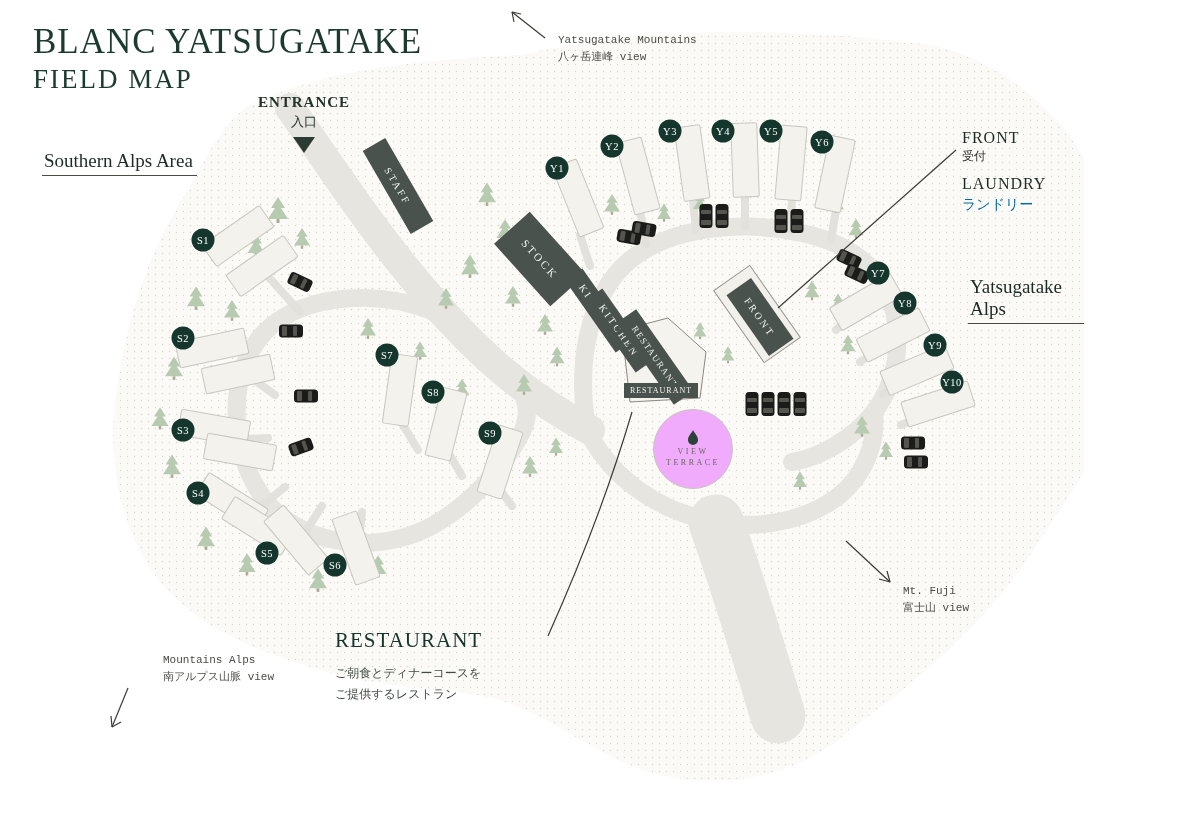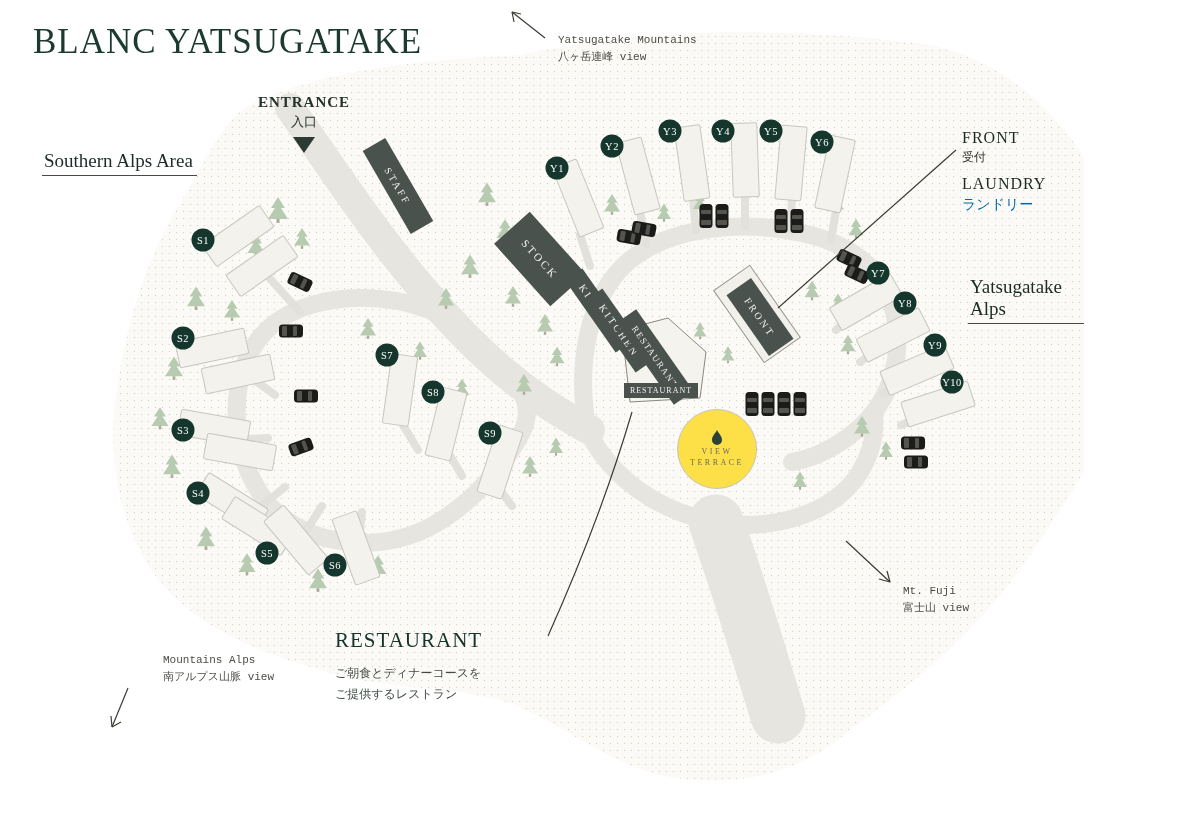--- a/index.html
+++ b/index.html
@@ -15,32 +15,32 @@
   .title-line2{font-size:27px;letter-spacing:2px;color:var(--c-accent);line-height:1.3;}
   .area-label{font-size:19px;color:#1d2b26;border-bottom:1px solid #4a4a44;padding:0 4px 3px 2px;}
   .entrance{width:104px;text-align:center;}
   .entrance .en{font-size:15px;font-weight:bold;letter-spacing:1px;color:#23332d;}
   .entrance .jp{font-size:13px;margin-top:2px;color:#23332d;font-family:"Liberation Sans",sans-serif;}
   .entrance .tri{width:0;height:0;margin:6px auto 0;border-left:11px solid transparent;
                  border-right:11px solid transparent;border-top:16px solid #2c3a34;}
   .note{font-family:Liberation Mono, monospace;font-size:11px;color:var(--c-text-muted);line-height:1.5;}
   .front-block{line-height:1.25;}
   .front-block .big{font-size:16px;letter-spacing:1px;color:#1d2b26;}
-  .front-block .jp{font-size:12px;color:#33332e;font-family:Liberation Sans, sans-serif;margin:2px 0 9px;}
+  .front-block .jp{font-size:12px;color:#33332e;font-family:Liberation Mono, monospace;margin:2px 0 9px;}
   .front-block .jp2{font-size:14px;color:#0369a1;font-family:"Liberation Sans",sans-serif;margin-top:2px;}
   .rest-note .big{font-size:21px;letter-spacing:1px;color:#15342b;}
   .rest-note .desc{font-family:Liberation Sans, sans-serif;font-size:12px;color:#414b45;
                    line-height:1.75;margin-top:10px;}
   .marker{position:absolute;width:23px;height:23px;border-radius:50%;background:var(--c-marker);
           color:#fff;font-size:10.5px;display:flex;align-items:center;justify-content:center;
           transform:translate(-50%,-50%);letter-spacing:.5px;}
   .bld{position:absolute;background:var(--c-building);color:#f4f4f0;display:flex;align-items:center;
        justify-content:center;letter-spacing:2.5px;font-family:"Liberation Serif",serif;}
-  .terrace{position:absolute;left:677px;top:409px;width:78px;height:78px;border-radius:50%;
-           background:#fde047;border:1px solid #c6c4bc;display:flex;flex-direction:column;
+  .terrace{position:absolute;left:653px;top:409px;width:78px;height:78px;border-radius:50%;
+           background:#f0abfc;border:1px solid #c6c4bc;display:flex;flex-direction:column;
            align-items:center;justify-content:center;color:#6b6a62;}
   .terrace .t{font-size:8px;letter-spacing:2.5px;line-height:1.4;}
 </style>
 </head>
 <body>
 
 <div class="stage">
 
   <svg class="map-svg" width="1200" height="814" viewBox="0 0 1200 814">
     <defs>
@@ -180,20 +180,21 @@
       <g>
         <path d="M128 688 L112 727"></path>
           <path d="M112 727 L111 716"></path>
           <path d="M112 727 L121 722"></path>
       </g>
     </g>
   </svg>
 
   <div class="lbl" style="left:33px;top:22px">
     <div class="title-line1">BLANC YATSUGATAKE</div>
+    <div class="title-line2">FIELD MAP</div>
   </div>
 
   <div class="lbl area-label" style="left:42px;top:150px">Southern Alps Area</div>
 
   <div class="lbl entrance" style="left:252px;top:94px">
     <div class="en">ENTRANCE</div>
     <div class="jp">入口</div>
     <div class="tri"></div>
   </div>
   <div class="lbl area-label" style="left:968px;top:276px">Yatsugatake Alps</div>

